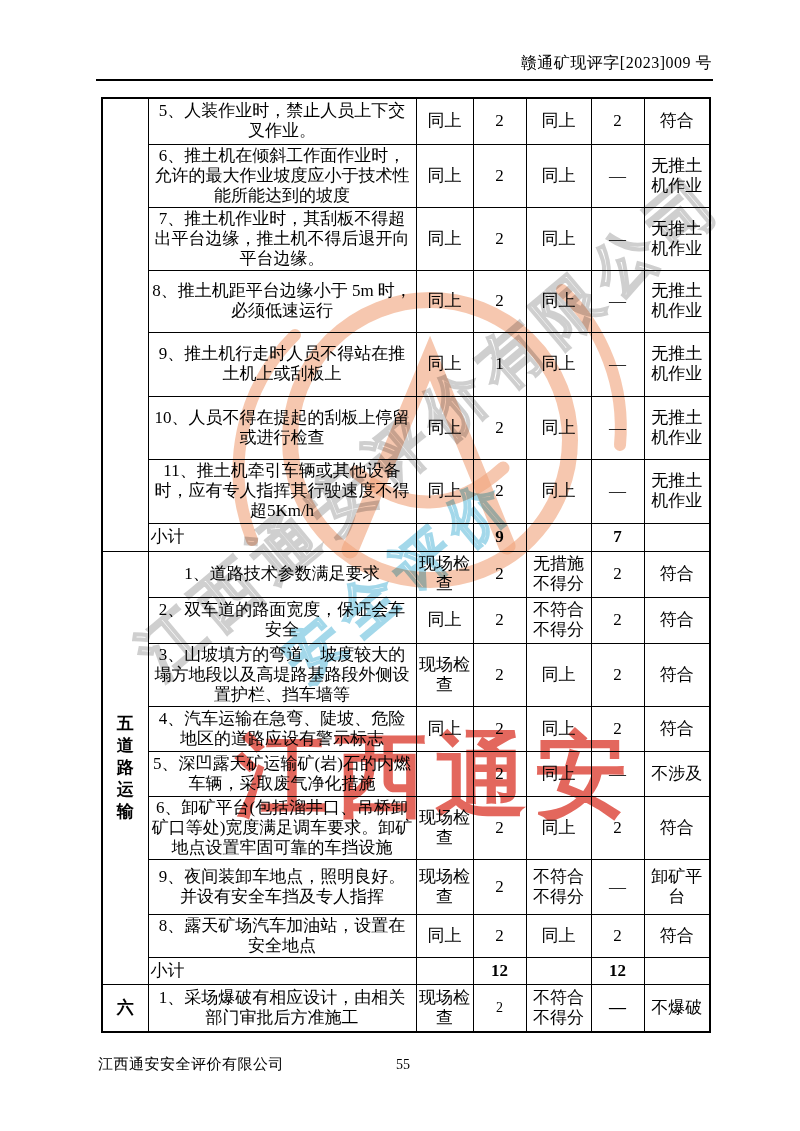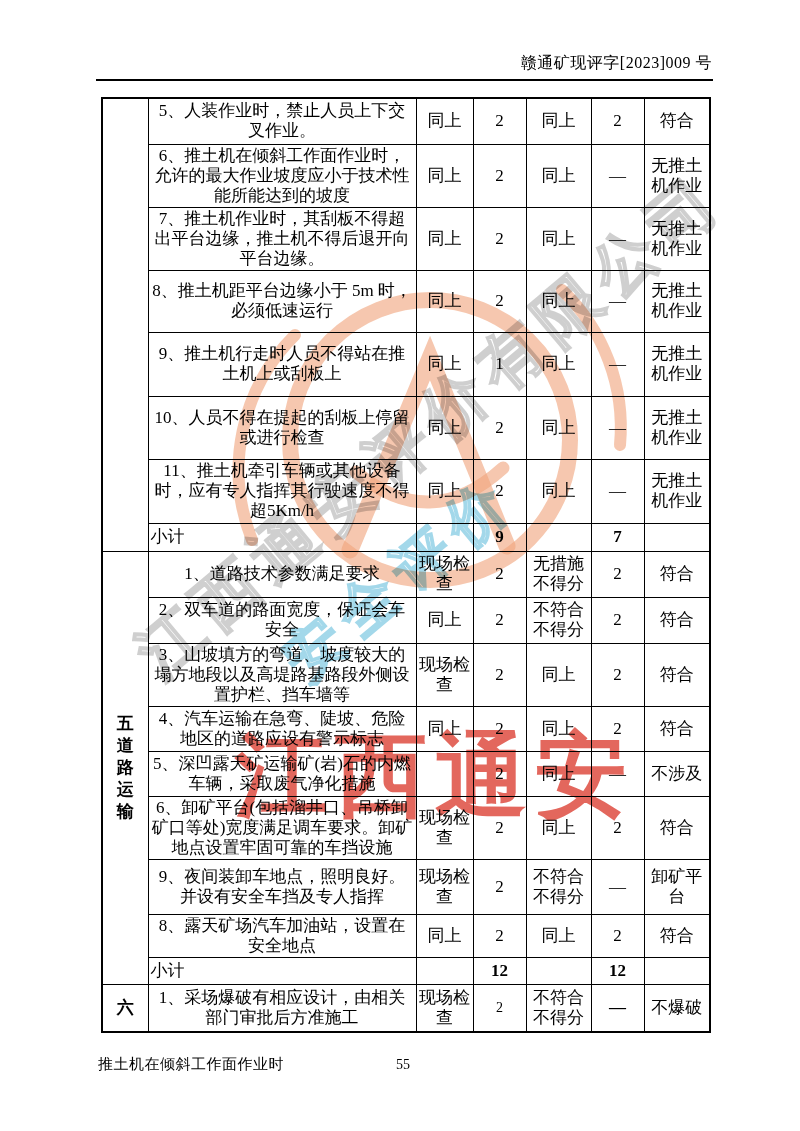--- a/index.html
+++ b/index.html
@@ -270,16 +270,16 @@
       <path d="M150,310 L230,118 L307,306" stroke-width="17"></path>
       <path d="M156,232 Q230,294 303,228" stroke-width="13"></path>
       <path d="M52,300 A190,190 0 0 1 95,95" stroke-width="12"></path>
       <path d="M362,50 A190,190 0 0 1 420,205" stroke-width="12"></path>
     </g>
   </svg>
   <div class="wm wm-gray">江西通安评价有限公司</div>
   <div class="wm wm-cyan">安全评价</div>
   <div class="wm wm-red">江西通安</div>
 
-  <div class="footer-company">推土机在倾斜工作面作业时</div>
+  <div class="footer-company">江西通安安全评价有限公司</div>
   <div class="footer-page">55</div>
 
 </div>
 
 </body></html>

